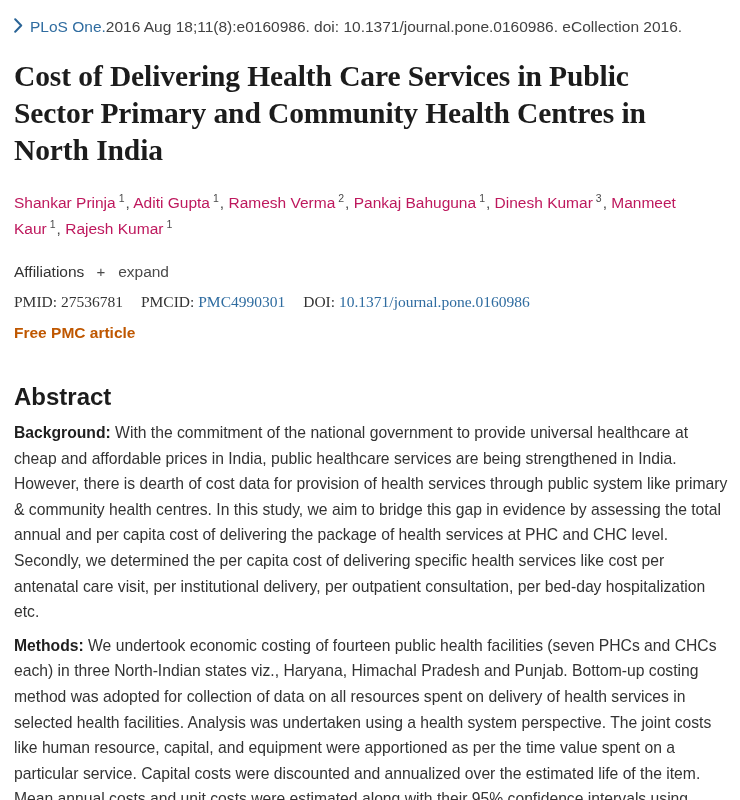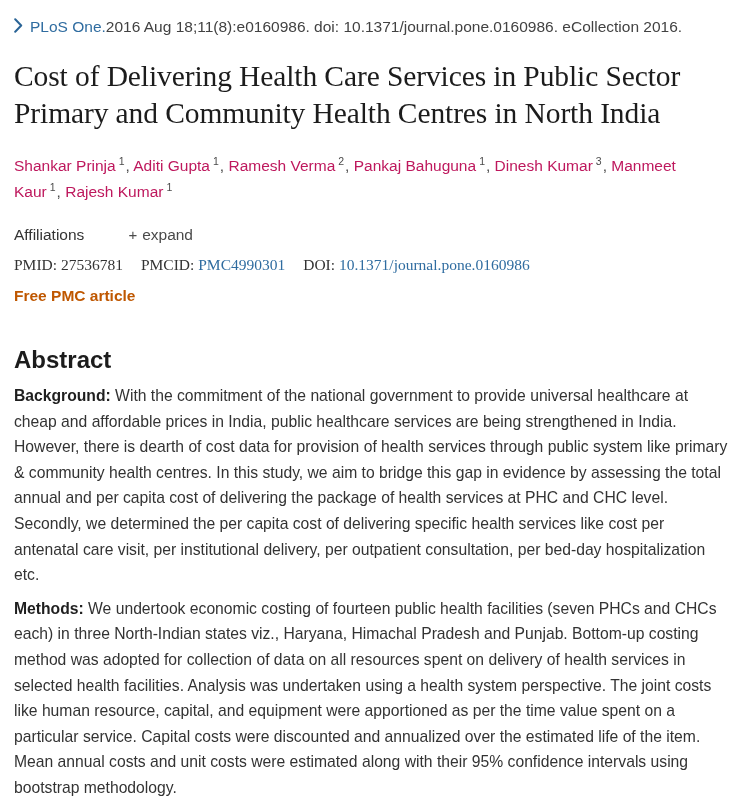--- a/index.html
+++ b/index.html
@@ -50,21 +50,21 @@
   }
   .cite-rest {
     color: #424242;
   }
 
   
   .title {
     font-family: "Liberation Serif", serif;
     font-size: 29.5px;
     line-height: 37px;
-    font-weight: normal;
+    font-weight: bold;
     color: #1c1c1c;
     margin: 21px 0 0 0;
     max-width: 690px;
     letter-spacing: -0.1px;
   }
 
   
   .authors {
     margin-top: 21px;
     font-size: 15.5px;
@@ -88,37 +88,36 @@
   .sep { color: #4a4a4a; }
 
   
   .affil-row {
     margin-top: 19px;
     font-size: 15.5px;
     line-height: 22px;
     color: #333333;
     display: flex;
     align-items: baseline;
-    gap: 32px;
   }
   .affil-label { color: #333333; }
   .expand-toggle {
     margin-left: 12px;
     color: #4a4a4a;
     cursor: pointer;
     display: inline-flex;
     align-items: baseline;
   }
   .plus-icon {
     font-size: 15px;
     margin-right: 5px;
     color: #4a4a4a;
     font-weight: 500;
   }
-  .expand-text { color: #4a4a4a; }
+  .expand-text { color: #4a4a4a; margin-left: 8px; }
 
   
   .ids-row {
     margin-top: 8px;
     font-size: 15.5px;
     line-height: 22px;
     color: #333333;
     white-space: nowrap;
   }
   .id-group { margin-right: 18px; font-family: Liberation Serif, serif; }

